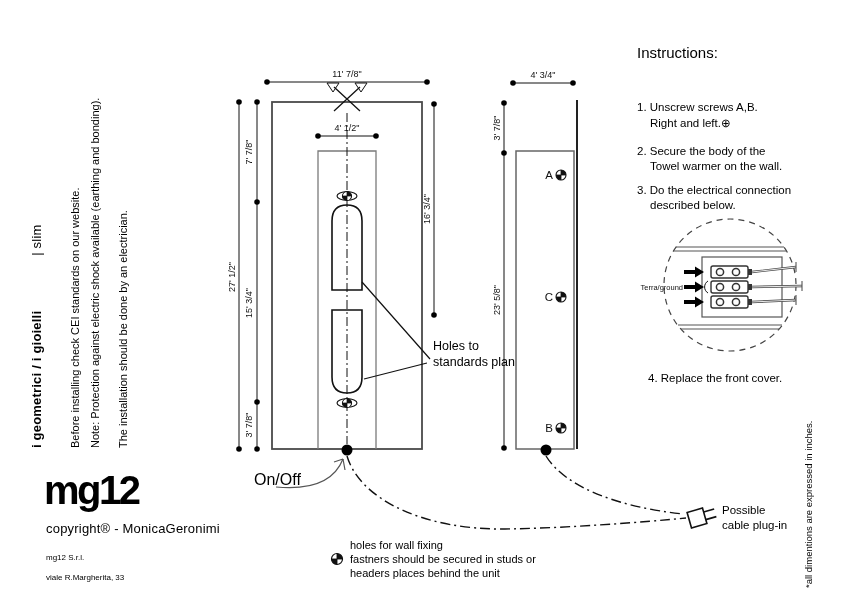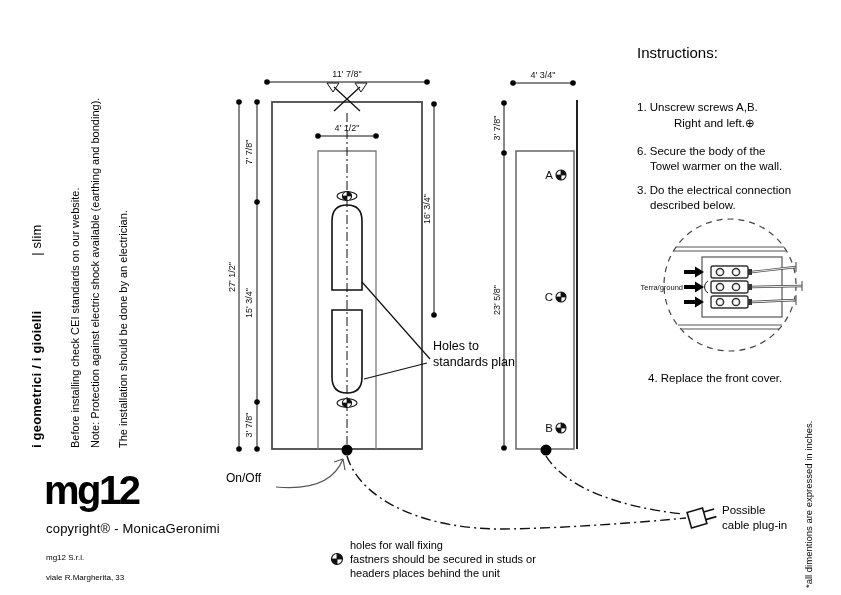--- a/index.html
+++ b/index.html
@@ -15,21 +15,21 @@
   svg text.letter{font-size:11.5px;}
   svg text.tiny{font-size:7.5px;}
   .col-title{font-size:13px;font-weight:bold;letter-spacing:.2px;}
   .col-title .slim{font-weight:400;margin-left:55px;}
   .note{font-size:11px;}
   .logo{font-size:40px;font-weight:bold;letter-spacing:-2.5px;line-height:1;}
   .copyright{font-size:13px;letter-spacing:.2px;}
   .address{font-size:8px;line-height:10px;white-space:pre-line;}
   .heading{font-size:15px;}
   .step{font-size:11.5px;}
-  .label-md{font-size:12px;}
+  .label-md{font-size:16px;margin-left:28px;}
   .label-lg{font-size:12.5px;}
   .foot{font-size:11px;}
   .units{font-size:9.5px;}
 </style>
 </head>
 <body>
 
 <div class="sheet">
 
   <svg class="drawing" width="841" height="595" viewBox="0 0 841 595">
@@ -187,22 +187,22 @@
     <div>20122 Milano</div>
     
   </div>
 
   <div class="abs label-md" style="left:226px;top:471px;">On/Off</div>
   <div class="abs label-lg" style="left:433px;top:339px;">Holes to</div>
   <div class="abs label-lg" style="left:433px;top:355px;">standards plan</div>
 
   <div class="abs heading" style="left:637px;top:44px;">Instructions:</div>
   <div class="abs step" style="left:637px;top:101px;">1. Unscrew screws A,B.</div>
-  <div class="abs step" style="left:650px;top:116px;margin-left:24px;">Right and left.⊕</div>
-  <div class="abs step" style="left:637px;top:145px;">6. Secure the body of the</div>
+  <div class="abs step" style="left:650px;top:116px;">Right and left.⊕</div>
+  <div class="abs step" style="left:637px;top:145px;">2. Secure the body of the</div>
   <div class="abs step" style="left:650px;top:160px;text-align:right;">Towel warmer on the wall.</div>
   <div class="abs step" style="left:637px;top:184px;">3. Do the electrical connection</div>
   <div class="abs step" style="left:650px;top:199px;">described below.</div>
   <div class="abs step" style="left:648px;top:372px;">4. Replace the front cover.</div>
   <div class="abs step" style="left:722px;top:504px;">Possible</div>
   <div class="abs step" style="left:722px;top:519px;">cable plug-in</div>
 
   <div class="abs foot" style="left:350px;top:539px;">holes for wall fixing</div>
   <div class="abs foot" style="left:350px;top:553px;text-align:center;">fastners should be secured in studs or</div>
   <div class="abs foot" style="left:350px;top:567px;">headers places behind the unit</div>

